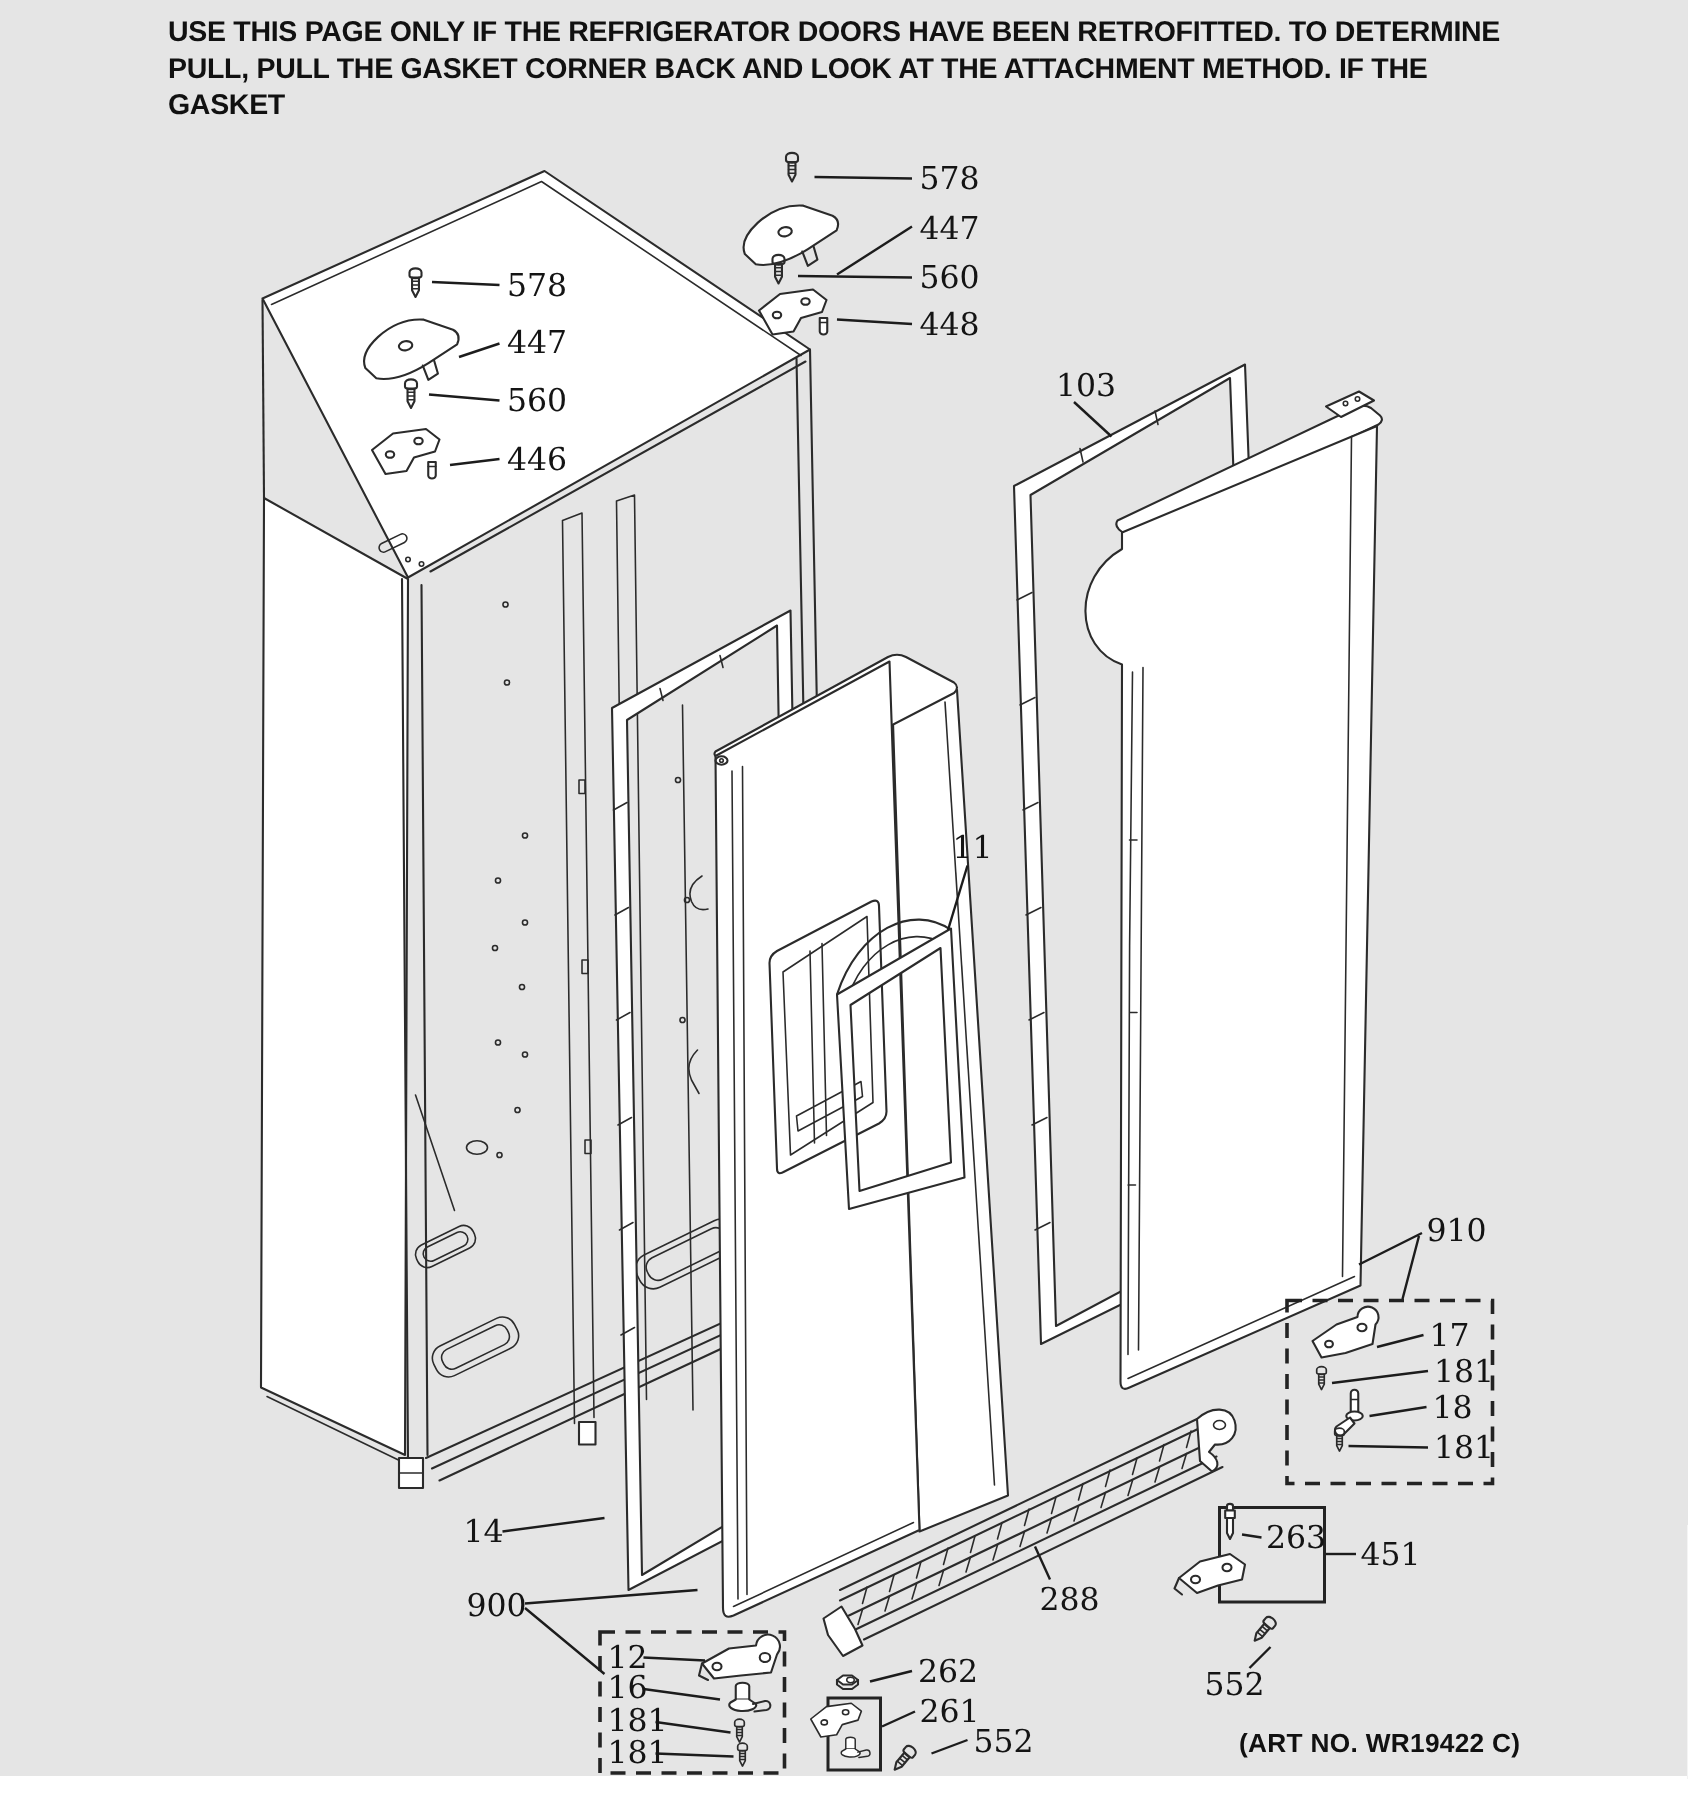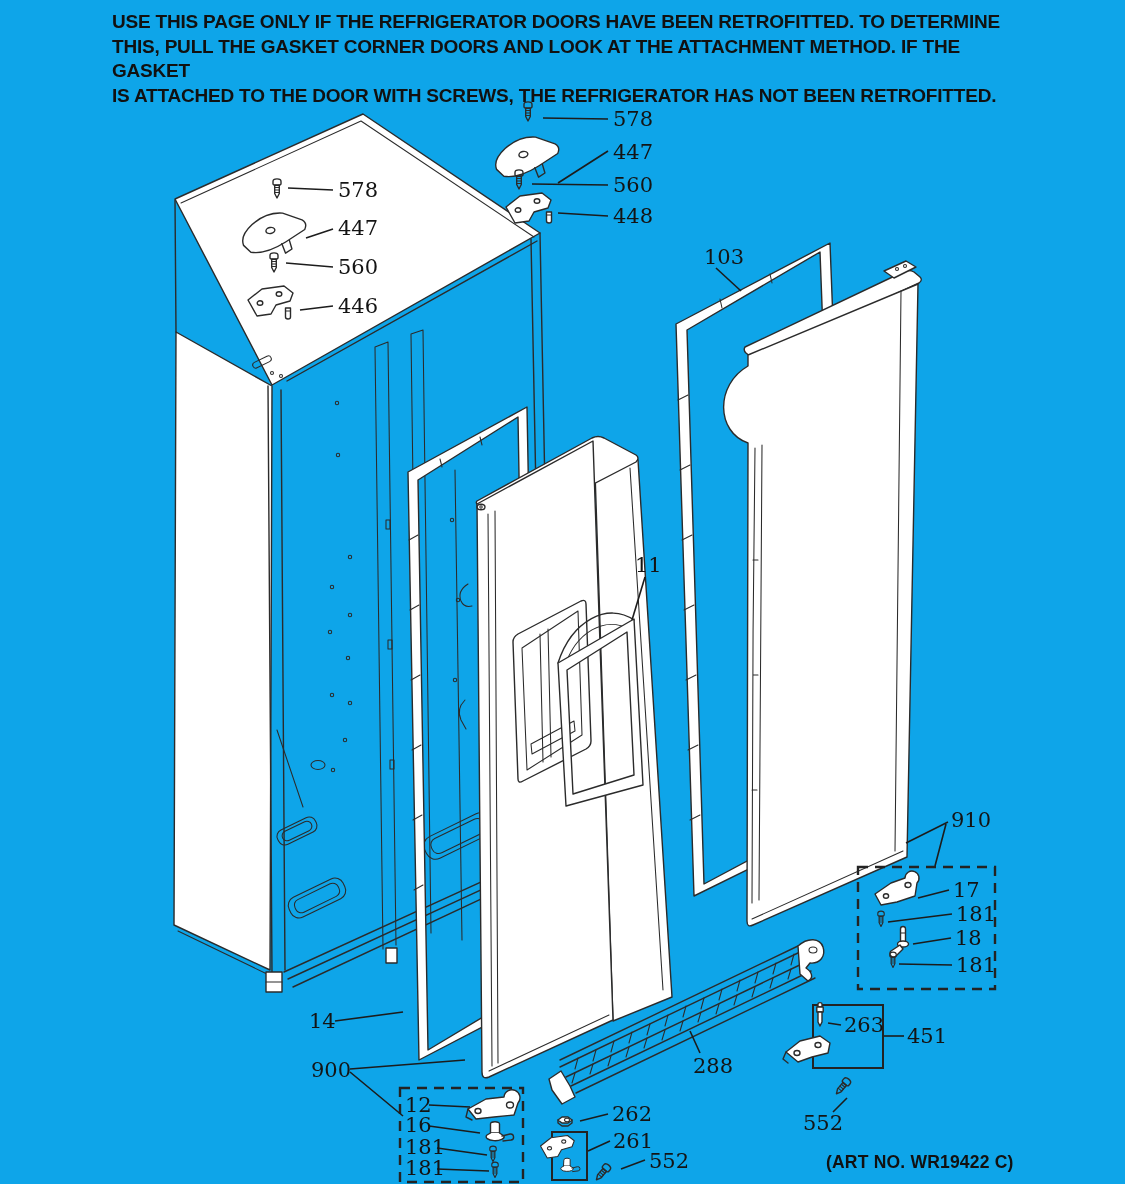--- a/index.html
+++ b/index.html
@@ -1,16 +1,16 @@
 <!DOCTYPE html>
 <html><head>
 <meta charset="utf-8">
 <style>
   html,body{margin:0;padding:0;background:#fff;}
-  #page{position:relative;width:1125px;height:1184px;background:#0ea5e9;overflow:hidden;
+  #page{position:relative;width:1125px;height:1184px;background:#e5e5e5;overflow:hidden;
         font-family:"Liberation Sans",sans-serif;}
   #warning{position:absolute;left:112px;top:10px;width:920px;
            font-family:"Liberation Sans",sans-serif;font-weight:bold;
            font-size:19px;line-height:24.5px;color:#111;letter-spacing:-0.2px;}
   #artno{position:absolute;left:826px;top:1152px;font-family:"Liberation Sans",sans-serif;
          font-weight:bold;font-size:17.5px;color:#111;letter-spacing:0.2px;}
   svg{position:absolute;left:0;top:0;}
   .ln{fill:none;stroke:#2b2b2b;stroke-width:1.4;stroke-linecap:round;stroke-linejoin:round;}
   .lnf{fill:#ffffff;stroke:#2b2b2b;stroke-width:1.4;stroke-linecap:round;stroke-linejoin:round;}
   .thin{stroke-width:1.05;}
@@ -19,22 +19,21 @@
   .solidbox{fill:none;stroke:#232323;stroke-width:2;}
   .callout{font-family:"DejaVu Serif",serif;font-size:21px;fill:#141414;}
 </style>
 </head>
 <body>
 
 <div id="page">
 
   <div id="warning">
     <div>USE THIS PAGE ONLY IF THE REFRIGERATOR DOORS HAVE BEEN RETROFITTED. TO DETERMINE</div>
-    <div>THIS, PULL THE GASKET CORNER DOORS AND LOOK AT THE ATTACHMENT METHOD. IF THE GASKET</div>
-    <div>IS ATTACHED TO THE DOOR WITH SCREWS, THE REFRIGERATOR HAS NOT BEEN RETROFITTED.</div>
+    <div>PULL, PULL THE GASKET CORNER BACK AND LOOK AT THE ATTACHMENT METHOD. IF THE GASKET</div>
   </div>
 
   <svg width="1125" height="1200" viewBox="0 0 1125 1200">
 
     <defs>
       <g id="screwV">
         <path class="ln" d="M-4,1.5 a4,2.6 0 1 1 8,0 l0,2.3 a4,1.6 0 0 1 -8,0 Z"></path>
         <path class="ln" d="M-2.3,5 h4.6 v8.5 l-2.3,4.5 l-2.3,-4.5 Z"></path>
         <path class="ln thin" d="M-2.3,7.5 h4.6 M-2.3,10 h4.6 M-2.3,12.5 h4.6"></path>
       </g>

